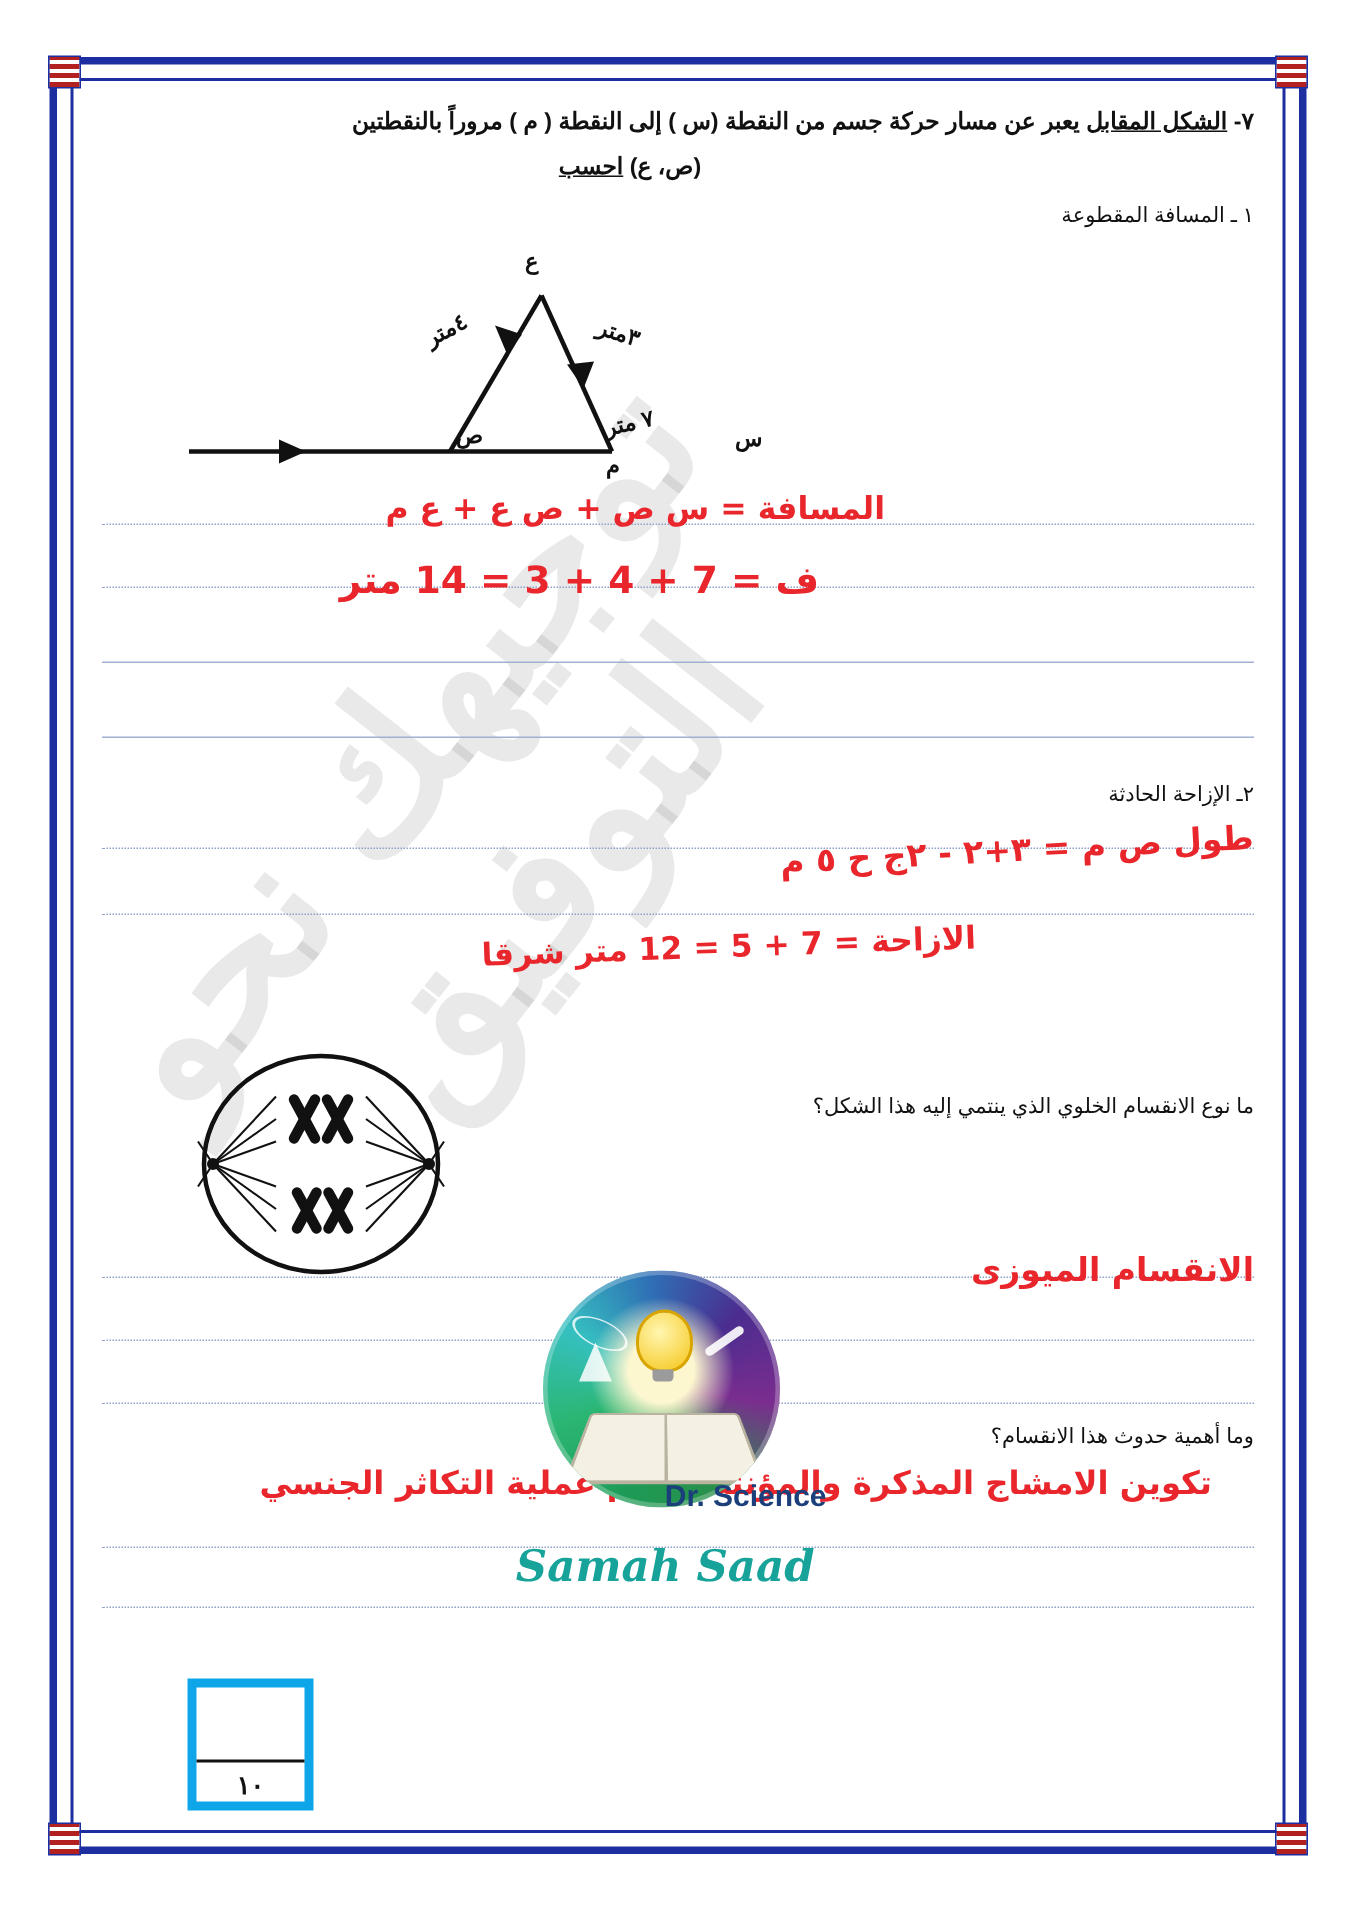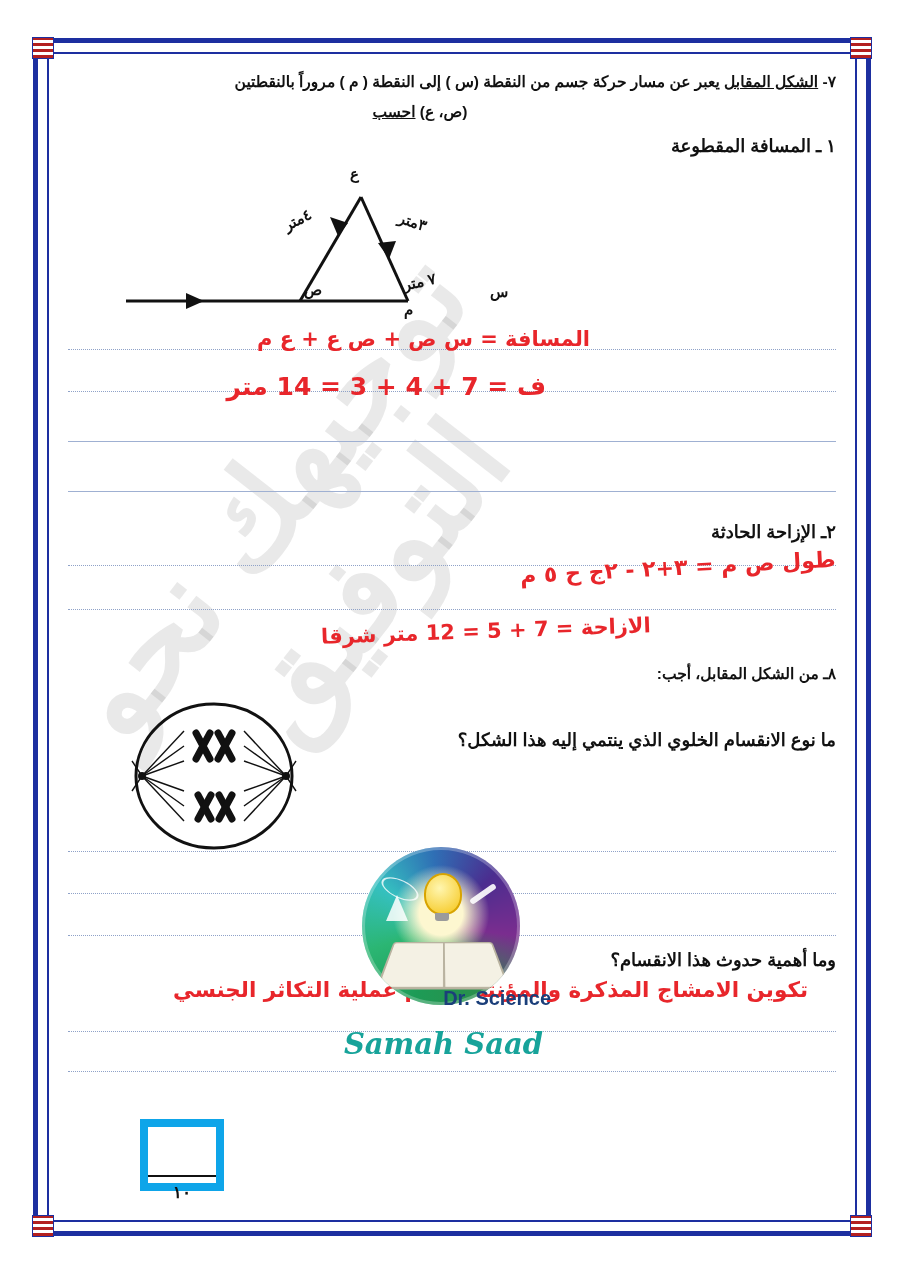--- a/index.html
+++ b/index.html
@@ -67,22 +67,22 @@
   }
   .u { text-decoration: underline; text-align: center; }
 
   .q7-line2 {
     text-align: center;
     margin-top: 2px;
     padding-right: 60px;
   }
 
   .sub-q {
-    font-size: 18px;
-    font-weight: bold;
+    font-size: 14px;
+    font-weight: normal;
     color: #111;
     text-align: right;
     direction: rtl;
   }
 
   
   .rule {
     position: absolute;
     left: 0;
     right: 0;
@@ -235,25 +235,25 @@
     color: #17a39a;
     font-size: 29px;
     font-weight: bold;
     font-style: italic;
     font-family: "DejaVu Serif", serif;
   }
 
   
   .score-box {
     position: absolute;
-    left: 72px;
+    left: 57px;
     top: 1050px;
     width: 84px;
-    height: 72px;
-    border: 8px solid #0ea5e9;
+    height: 88px;
+    border: 6px solid #0ea5e9;
     box-sizing: border-box;
   }
   .score-box .divider {
     position: absolute;
     left: 0;
     right: 0;
     top: 48px;
     border-top: 2px solid #111;
   }
   .score-value {
@@ -338,24 +338,20 @@
     <div class="sub-q" style="position:absolute; right:0; top:452px;">٢ـ الإزاحة الحادثة</div>
 
 
     <div class="rule" style="top:496px;"></div>
     <div class="rule" style="top:540px;"></div>
 
     <div class="hand" style="right:0px; top:486px; font-size:22px; transform:rotate(-3deg);">طول ص م = ٣+٢ - ٢ج ح ٥ م</div>
 
     <div class="hand" style="right:185px; top:550px; font-size:21px; transform:rotate(-2deg);">الازاحة = 7 + 5 = 12 متر شرقا</div>
 
-    <div class="q-line" style="position:absolute; right:0; top:592px;">
-      <span>٨ـ</span>
-      <span>من الشكل المقابل، أجب:</span>
-    </div>
 
     <div class="figure-wrap" style="left:46px; top:622px; width:200px; height:170px;">
       <svg width="200" height="170" viewBox="0 0 200 170" xmlns="http://www.w3.org/2000/svg">
         <ellipse cx="100" cy="85" rx="78" ry="72" fill="none" stroke="#111" stroke-width="3"></ellipse>
 
         <g stroke="#111" stroke-width="1.4" fill="none">
           <path d="M28 85 L70 40"></path>
             <path d="M28 85 L70 55"></path>
             <path d="M28 85 L70 70"></path>
           <path d="M28 85 L70 100"></path>
@@ -386,20 +382,21 @@
         </g>
       </svg>
     </div>
 
     <div class="sub-q" style="position:absolute; right:0; top:660px;">ما نوع الانقسام الخلوي الذي ينتمي إليه هذا الشكل؟</div>
 
     <div class="rule" style="top:782px;"></div>
     <div class="rule" style="top:824px;"></div>
     <div class="rule" style="top:866px;"></div>
 
+    <div class="hand" style="right:0px; top:766px; font-size:22px;">الانقسام الميوزى</div>
 
     <div class="sub-q" style="position:absolute; right:0; top:880px;">وما أهمية حدوث هذا الانقسام؟</div>
 
     <div class="rule" style="top:962px;"></div>
     <div class="rule" style="top:1002px;"></div>
 
     <div class="hand" style="right:28px; top:908px; font-size:21.5px;">تكوين الامشاج المذكرة والمؤنثة لاتمام عملية التكاثر الجنسي</div>
 
     <div class="logo">
       <div class="logo-circle">

